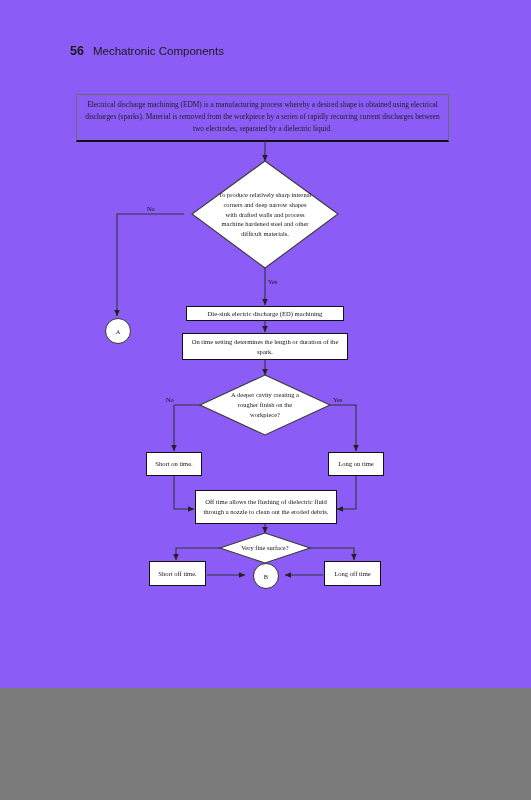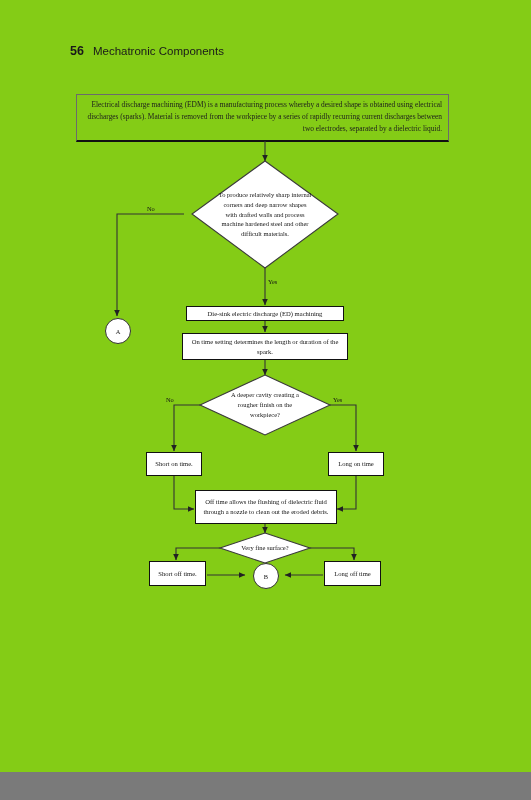--- a/index.html
+++ b/index.html
@@ -1,20 +1,20 @@
 <!DOCTYPE html>
 <html><head>
 <meta charset="utf-8">
 <style>
   html,body{margin:0;padding:0;background:#7a7a7a;}
   body{font-family:"Liberation Serif",serif;}
   .page{
     position:relative;
-    width:531px;height:772px;
-    background:#84cc16;
+    width:531px;height:688px;
+    background:#8b5cf6;
     overflow:hidden;
   }
   .page-header{
     position:absolute;left:70px;top:44px;
     font-family:"Liberation Sans",sans-serif;
     font-size:11.5px;color:#1a1a1a;
     white-space:nowrap;
   }
   .page-header .pgnum{font-weight:bold;font-size:12.5px;}
   .page-header .chap{margin-left:9px;font-weight:normal;}
@@ -28,21 +28,21 @@
   }
 
   .desc-box{
     position:absolute;left:76px;top:94px;
     width:373px;
     box-sizing:border-box;
     border:1px solid #6b6b6b;
     border-bottom:2.5px solid #111;
     padding:4px 6px 5px 6px;
     font-size:7.4px;line-height:1.62;
-    color:#1d1d1d;text-align:right;
+    color:#1d1d1d;text-align:center;
   }
 
   
   .flow{position:absolute;left:0;top:0;width:531px;height:800px;}
   .flow svg{position:absolute;left:0;top:0;}
 
   .node{position:absolute;box-sizing:border-box;}
 
   .box{
     border:1.6px solid #111;

